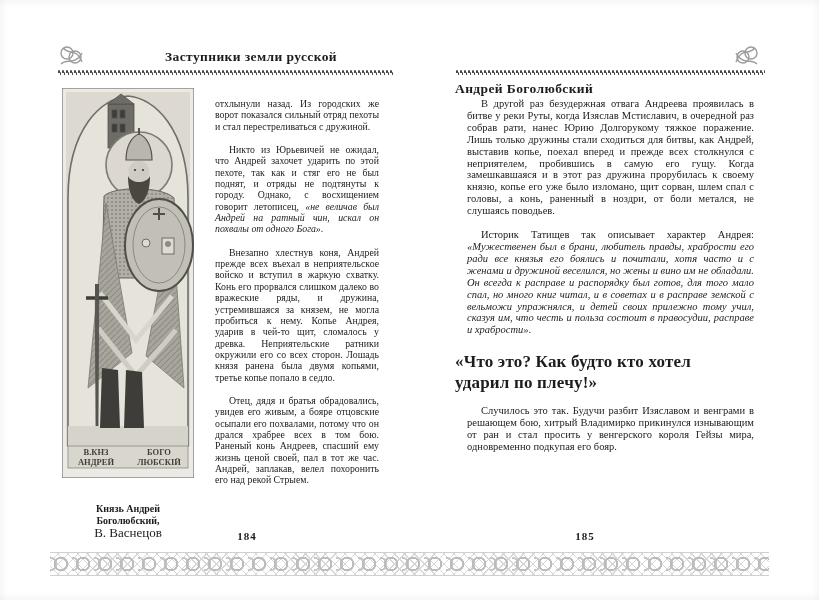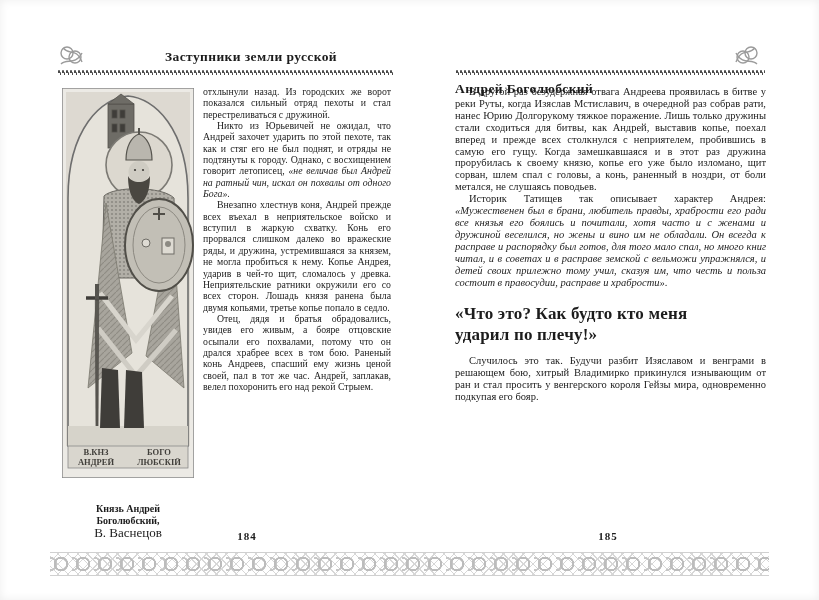--- a/index.html
+++ b/index.html
@@ -42,34 +42,34 @@
 
   #left-column{
     position:absolute;left:203px;top:86px;width:188px;
     font-size:9.8px;line-height:11.35px;text-align:justify;
   }
   
   #right-column{
     position:absolute;left:455px;top:86px;width:311px;
     font-size:10.5px;line-height:11.9px;text-align:justify;
   }
-  .para{margin:0;}
+  .para{margin:12px;}
   .para.indent{text-indent:14px;}
   .section-heading{
     margin:15px 0 10px 0;font-size:17px;line-height:21px;font-weight:bold;
     text-align:left;letter-spacing:.2px;
   }
   .section-heading span{display:block;}
 
   .page-number{
     position:absolute;top:530px;width:44px;text-align:center;
     font-size:11px;font-weight:bold;letter-spacing:1px;
   }
   #page-number-left{left:225px;}
-  #page-number-right{left:586px;}
+  #page-number-right{left:563px;}
 
   
   #knot-band{
     position:absolute;left:50px;top:552px;width:719px;height:22px;
     border-top:1px solid #d0d0d0;border-bottom:1px solid #d0d0d0;
     background-image:
       radial-gradient(circle at 11px 11px,transparent 5.5px,#bcbcbc 5.5px,#bcbcbc 7px,transparent 7.5px),
       radial-gradient(circle at 0px 11px,transparent 5.5px,#c6c6c6 5.5px,#c6c6c6 7px,transparent 7.5px),
       repeating-linear-gradient(45deg,transparent 0 6px,#d7d7d7 6px 7px),
       repeating-linear-gradient(135deg,transparent 0 6px,#d7d7d7 6px 7px);
@@ -188,21 +188,21 @@
     <p class="para indent"><span>Внезапно хлестнув коня, Андрей прежде всех въехал в неприятельское войско и вступил в жаркую схватку. Конь его прорвался слишком далеко во вражеские ряды, и дружина, устремившаяся за князем, не могла пробиться к нему. Копье Андрея, ударив в чей-то щит, сломалось у древка. Неприятельские ратники окружили его со всех сторон. Лошадь князя ранена была двумя копьями, третье копье попало в седло.</span></p>
     <p class="para indent"><span>Отец, дядя и братья обрадовались, увидев его живым, а бояре отцовские осыпали его похвалами, потому что он дрался храбрее всех в том бою. Раненый конь Андреев, спасший ему жизнь ценой своей, пал в тот же час. Андрей, заплакав, велел похоронить его над рекой Стрыем.</span></p>
   </div>
 
 <div id="right-column">
   <div>
       <p class="para indent"><span>В другой раз безудержная отвага Андреева проявилась в битве у реки Руты, когда Изяслав Мстиславич, в очередной раз собрав рати, нанес Юрию Долгорукому тяжкое поражение. Лишь только дружины стали сходиться для битвы, как Андрей, выставив копье, поехал вперед и прежде всех столкнулся с неприятелем, пробившись в самую его гущу. Когда замешкавшаяся и в этот раз дружина прорубилась к своему князю, копье его уже было изломано, щит сорван, шлем спал с головы, а конь, раненный в ноздри, от боли метался, не слушаясь поводьев.</span></p>
       <p class="para indent"><span>Историк Татищев так описывает характер Андрея: </span><i>«Мужественен был в брани, любитель правды, храбрости его ради все князья его боялись и почитали, хотя часто и с женами и дружиной веселился, но жены и вино им не обладали. Он всегда к расправе и распорядку был готов, для того мало спал, но много книг читал, и в советах и в расправе земской с вельможи упражнялся, и детей своих прилежно тому учил, сказуя им, что честь и польза состоит в правосудии, расправе и храбрости»</i><span>.</span></p>
     </div>
   <h2 class="section-heading">
-    <span>«Что это? Как будто кто меня</span>
+    <span>«Что это? Как будто кто хотел</span>
     <span>ударил по плечу!»</span>
   </h2>
   <div>
       <p class="para indent"><span>Случилось это так. Будучи разбит Изяславом и венграми в решающем бою, хитрый Владимирко прикинулся изнывающим от ран и стал просить у венгерского короля Гейзы мира, одновременно подкупая его бояр.</span></p>
     </div>
 </div>
 
 <div class="page-number" id="page-number-left">184</div>
 <div class="page-number" id="page-number-right">185</div>
 

